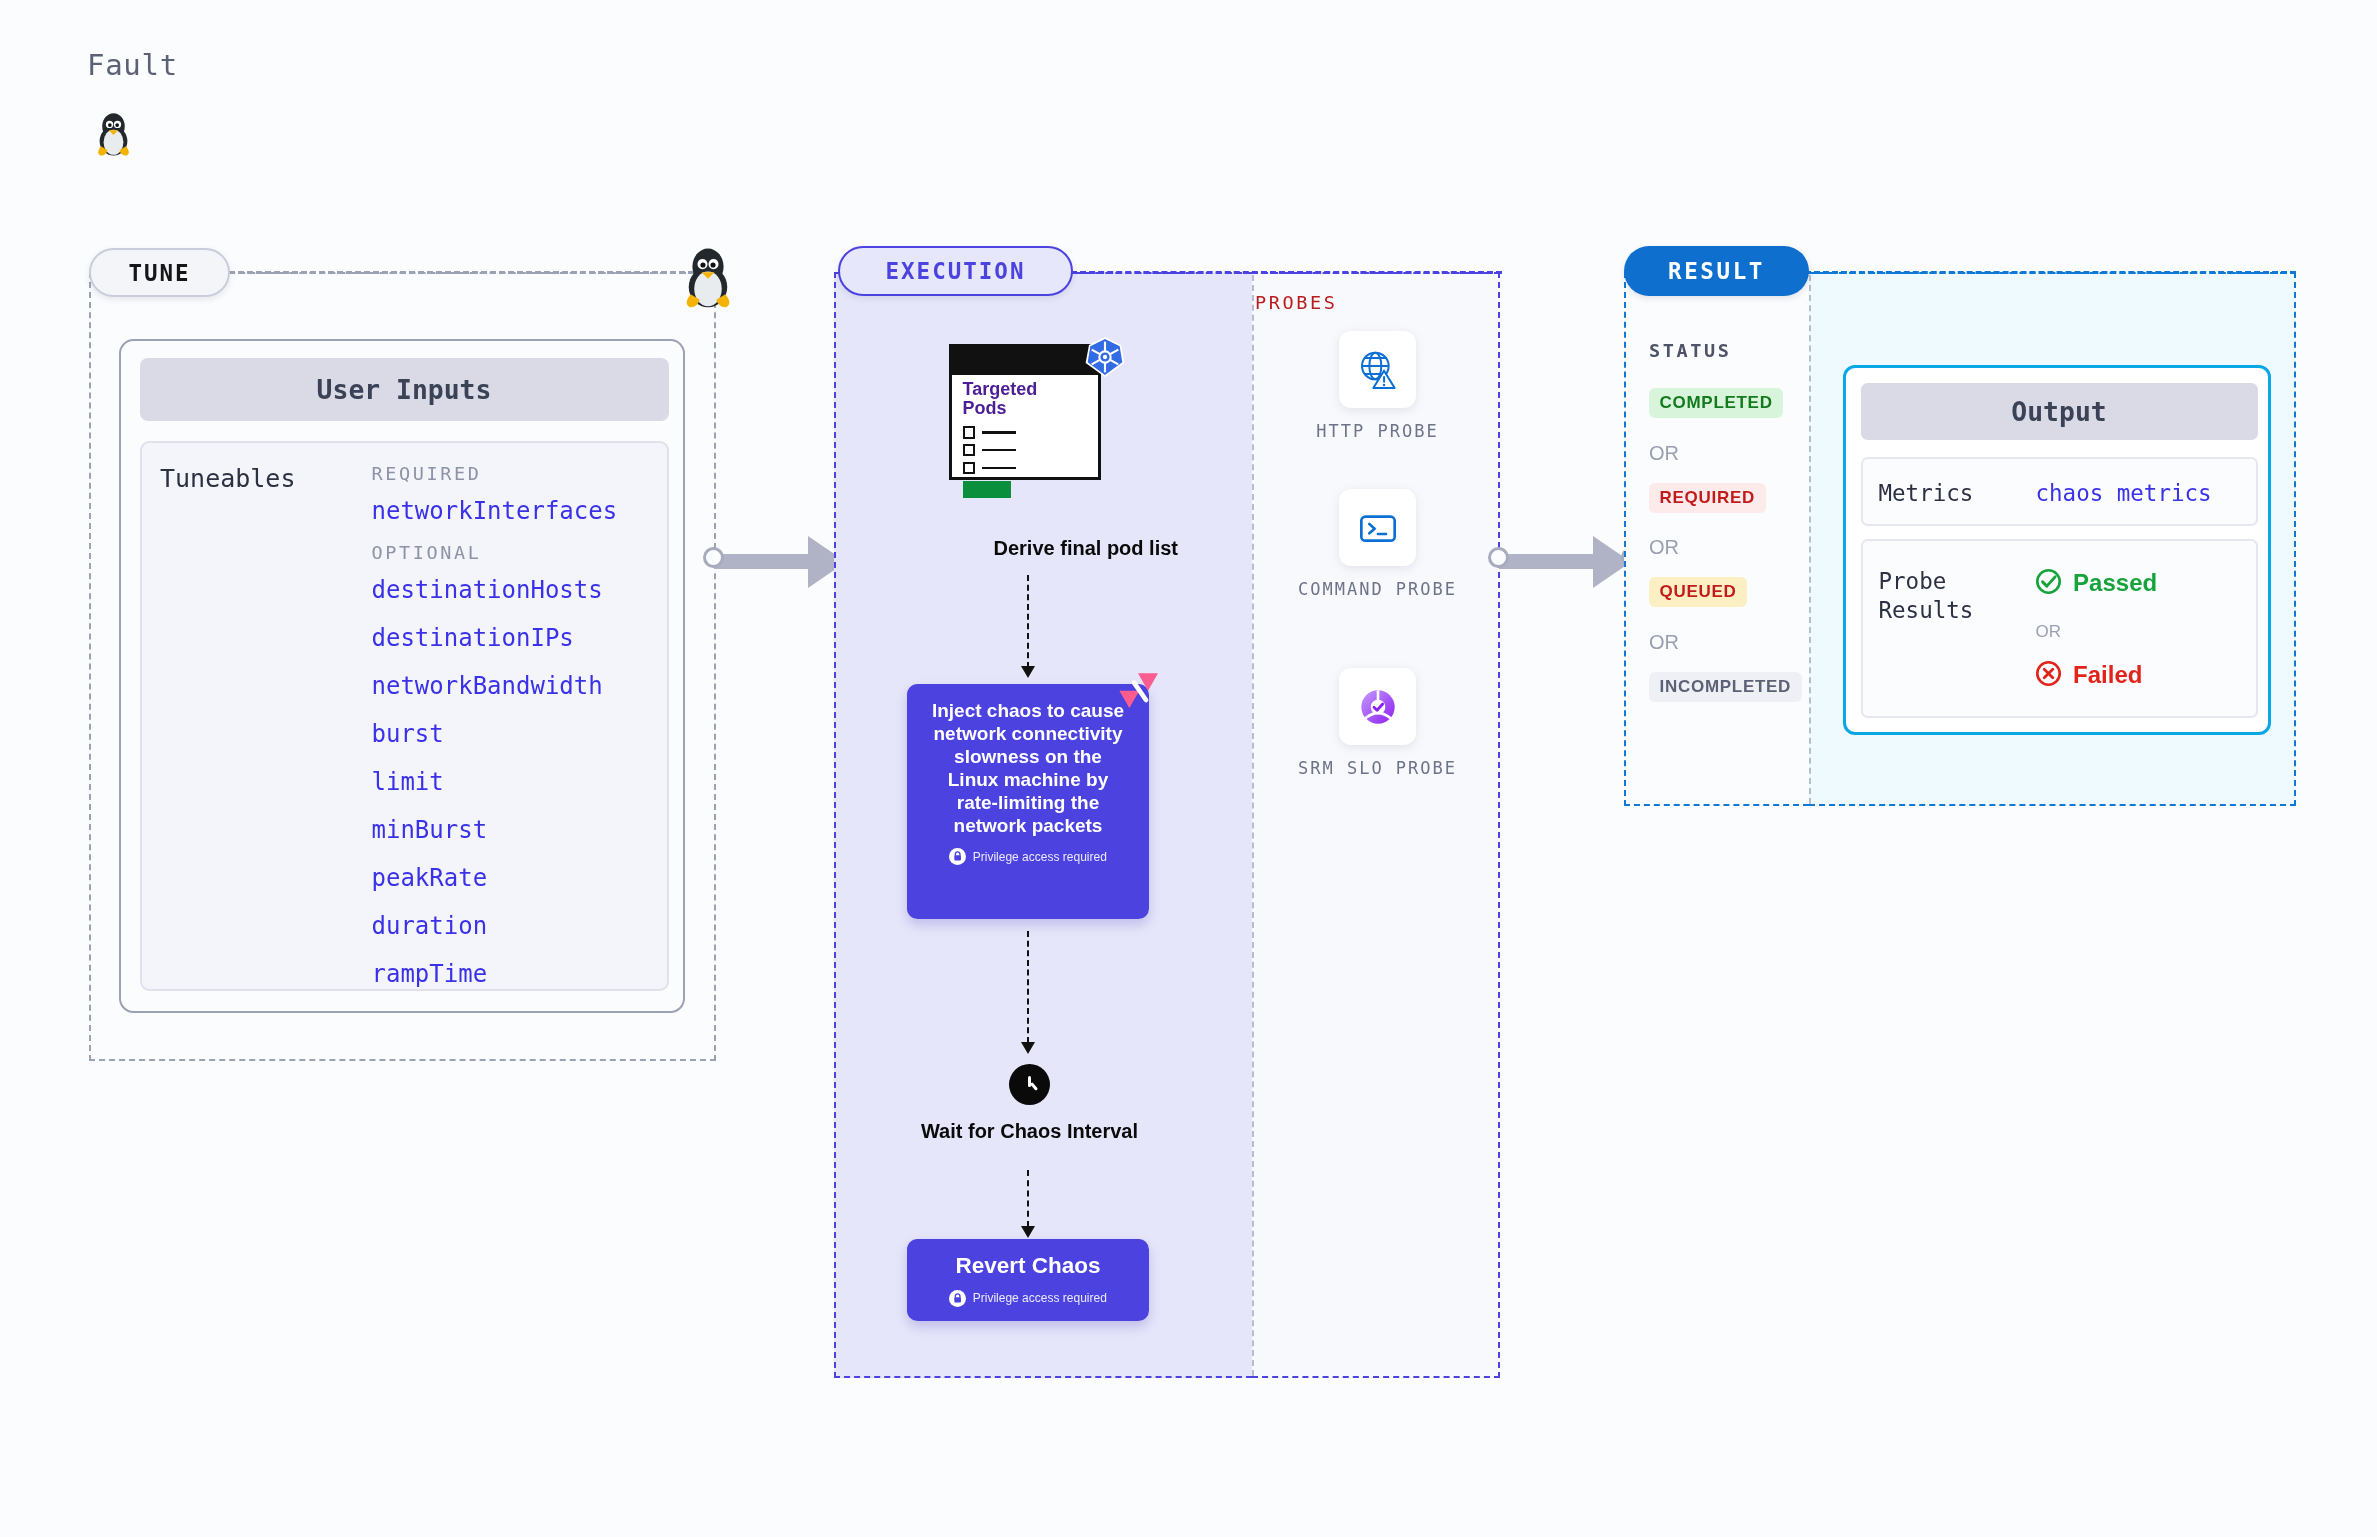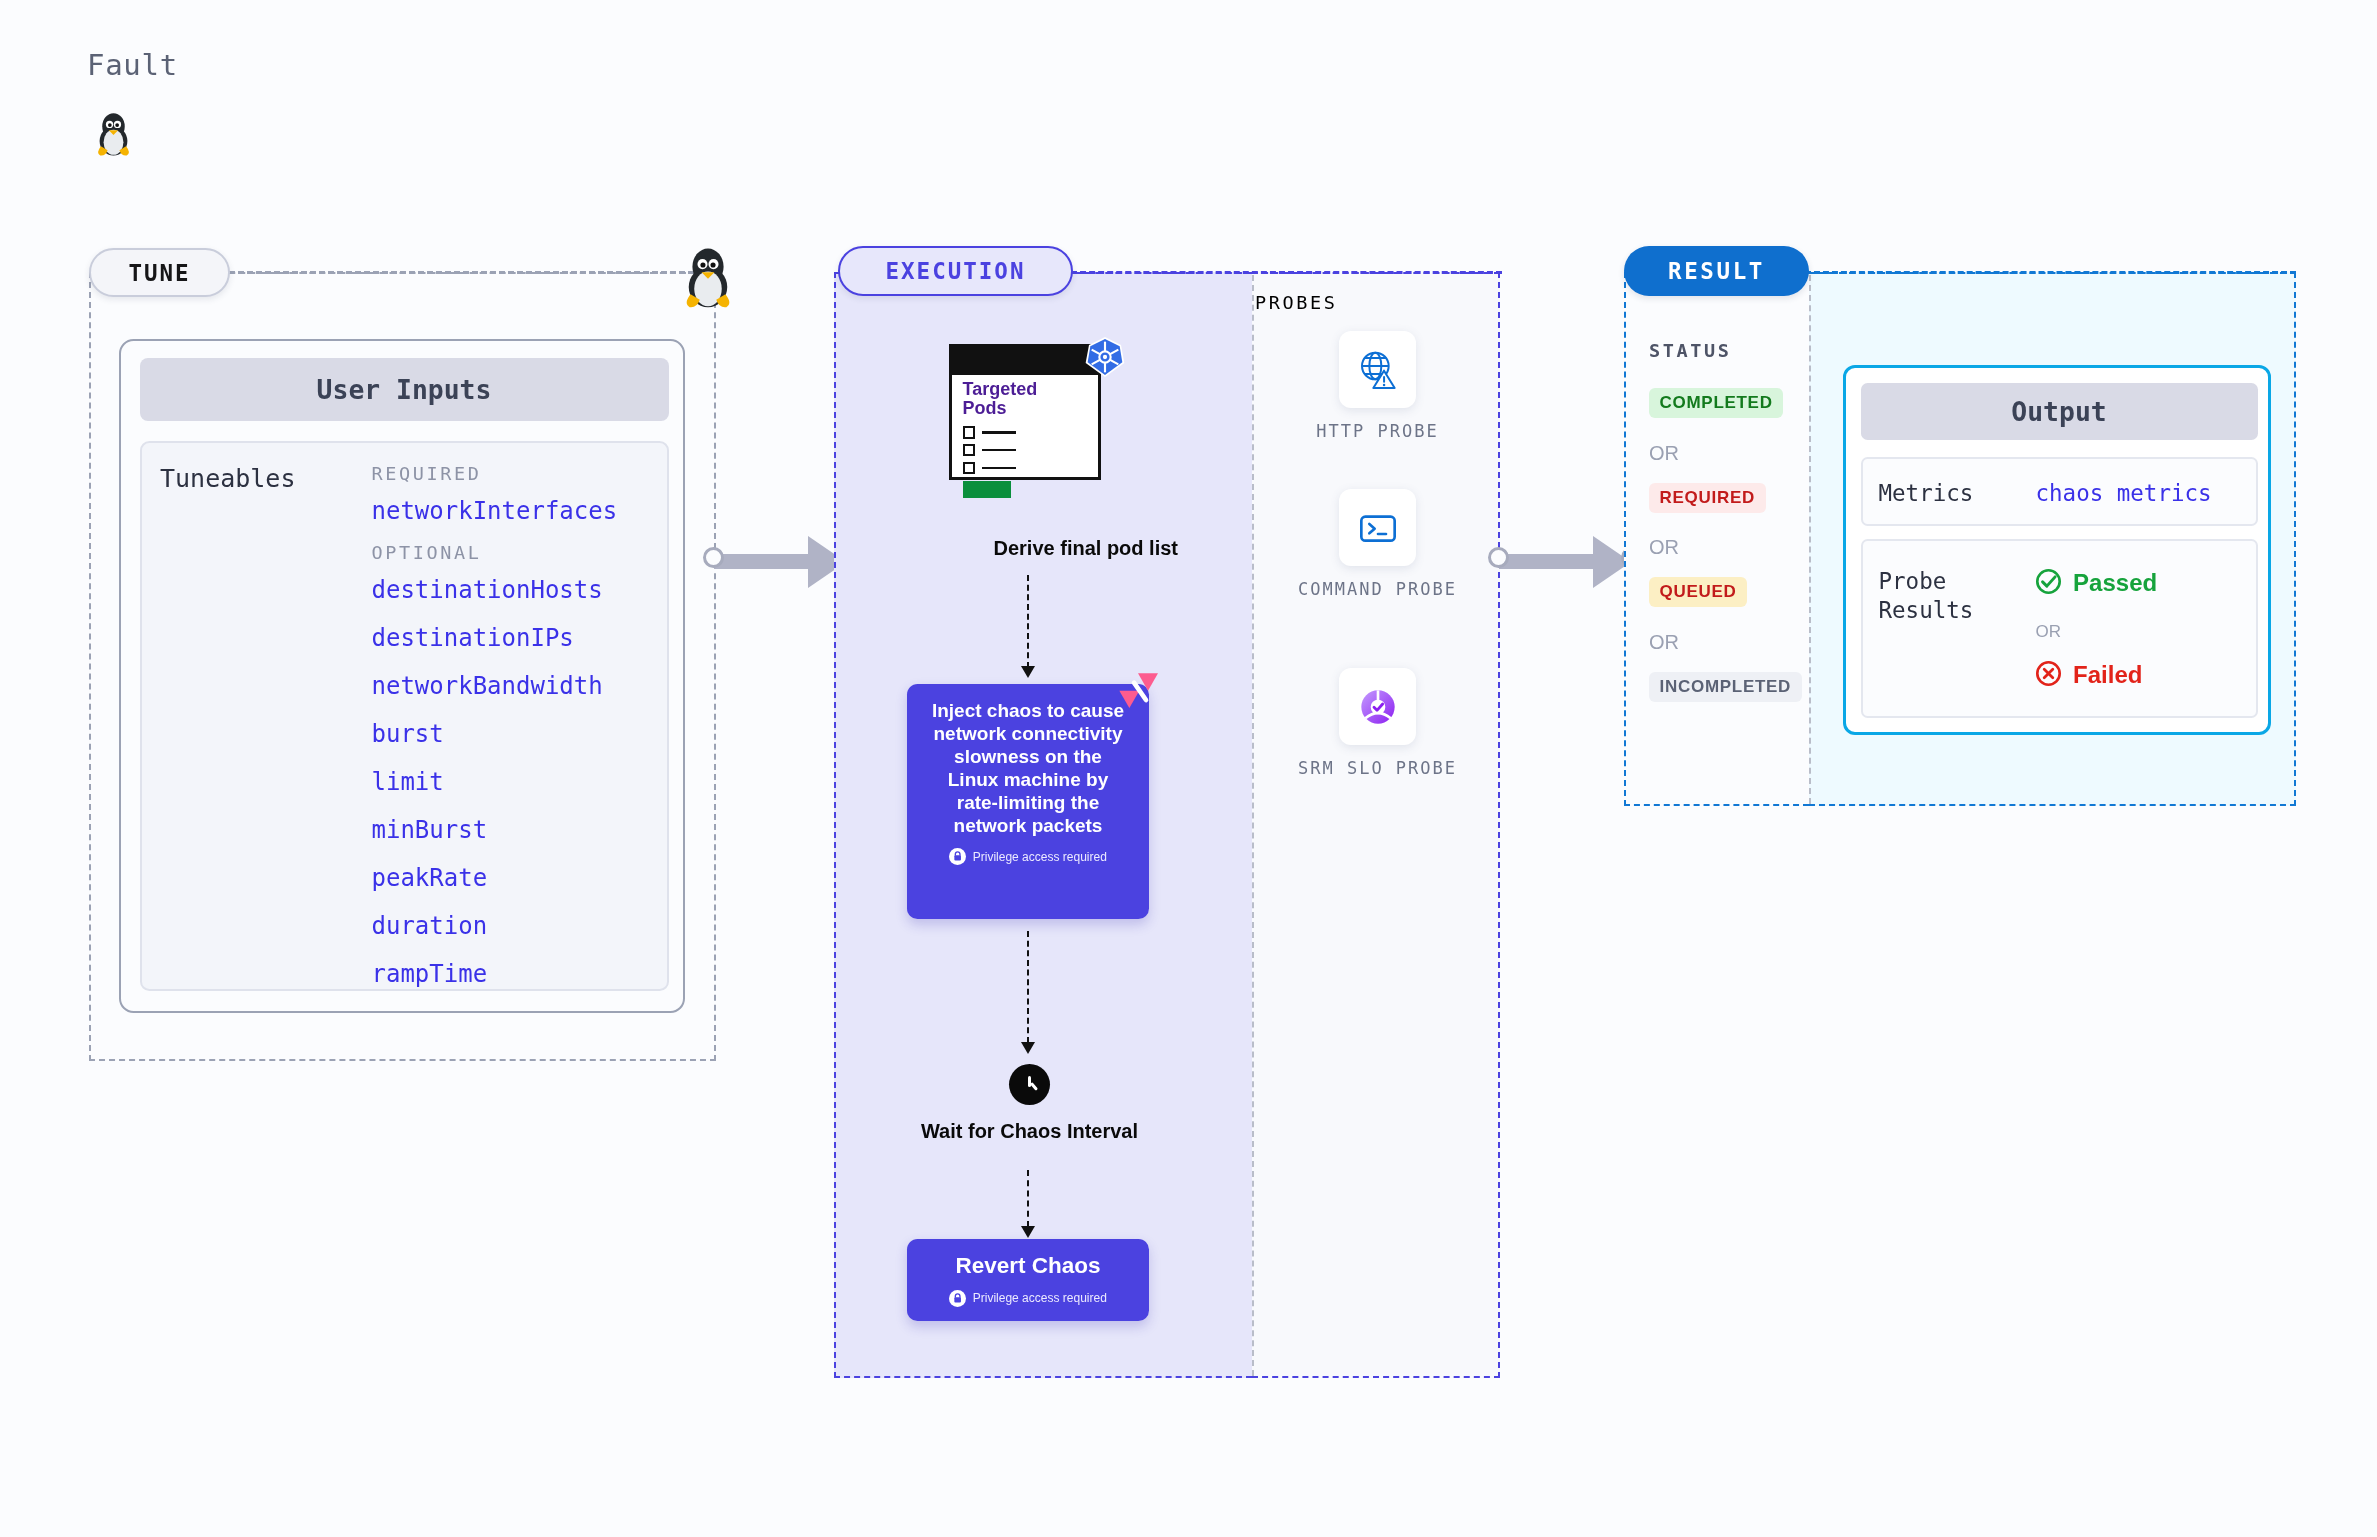--- a/index.html
+++ b/index.html
@@ -204,21 +204,21 @@
     background: #4b42e0; border-radius: 10.6px;
     box-shadow: 0 5.3px 12px rgba(60,50,180,.22);
     display: flex; flex-direction: column; align-items: center; justify-content: center;
   }
   .revert-title { color: #fff; font-size: 22.5px; font-weight: 700; }
 
   
   .probes-title {
     position: absolute; left: 1255px; top: 292px;
     font-family: "DejaVu Sans Mono", monospace; font-size: 18.5px;
-    letter-spacing: 2.6px; color: #000000;
+    letter-spacing: 2.6px; color: #b91c1c;
   }
   .probe {
     position: absolute; width: 165px; display: flex; flex-direction: column; align-items: center;
   }
   .probe-tile {
     width: 77px; height: 77px; background: #ffffff; border-radius: 12px;
     box-shadow: 0 2.6px 9.3px rgba(80,90,130,.13);
     display: flex; align-items: center; justify-content: center;
   }
   .probe-label {

